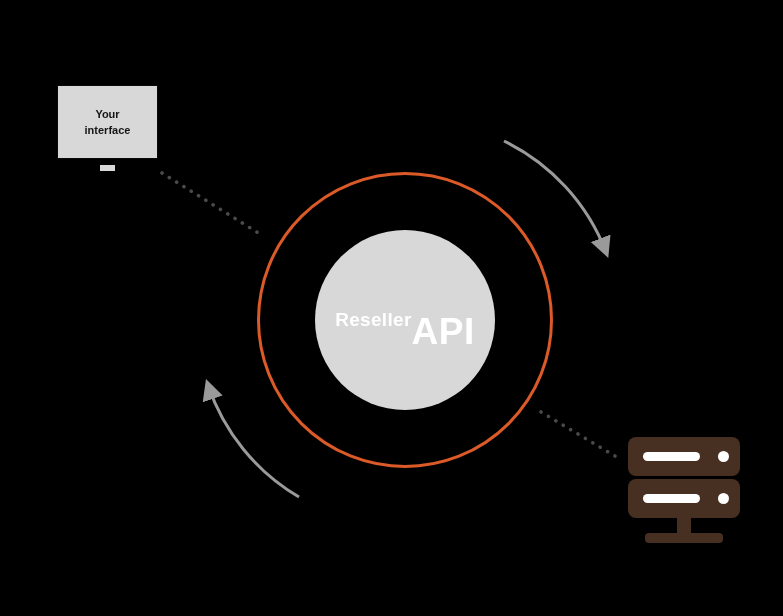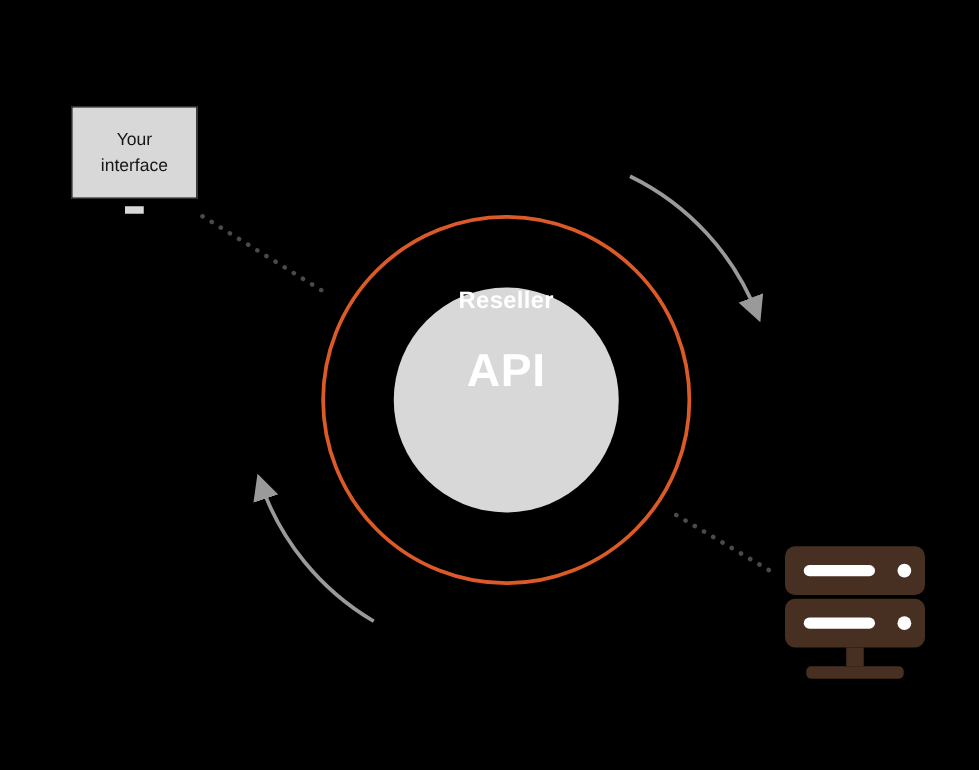--- a/index.html
+++ b/index.html
@@ -31,38 +31,38 @@
   .arrowhead{fill:var(--arrow-gray);}
 
   
   .monitor{position:absolute;left:57px;top:85px;width:101px;}
   .monitor-screen{
     width:101px;height:74px;background:var(--screen-gray);
     display:flex;align-items:center;justify-content:center;text-align:center;
     border:1px solid #0a0a0a;
   }
   .monitor-label{
-    color:var(--screen-text);font-weight:normal;font-size:14px;line-height:1.5;
+    color:var(--screen-text);font-weight:bold;font-size:11px;line-height:1.5;
     width:70px;
   }
   .monitor-stand{
     width:15px;height:6px;background:var(--screen-gray);
     margin:6px auto 0 auto;
   }
 
   
   .api-ring{
     position:absolute;left:257px;top:172px;width:296px;height:296px;
     border:3px solid var(--ring-orange);border-radius:50%;
     display:flex;align-items:center;justify-content:center;
   }
   .api-core{
     width:180px;height:180px;border-radius:50%;
     background:var(--inner-circle-gray);
-    display:flex;flex-direction:column;align-items:center;justify-content:flex-start;
+    display:flex;flex-direction:row;align-items:center;justify-content:center;
   }
   .api-title{color:var(--center-text);font-weight:bold;font-size:19px;letter-spacing:0.3px;}
   .api-subtitle{color:var(--center-text);font-weight:bold;font-size:37px;letter-spacing:0.5px;margin-top:24px;}
 
   
   .server{position:absolute;left:628px;top:437px;width:112px;}
   .server-unit{
     position:relative;width:112px;height:39px;background:var(--server-brown);
     border-radius:8px;
   }

